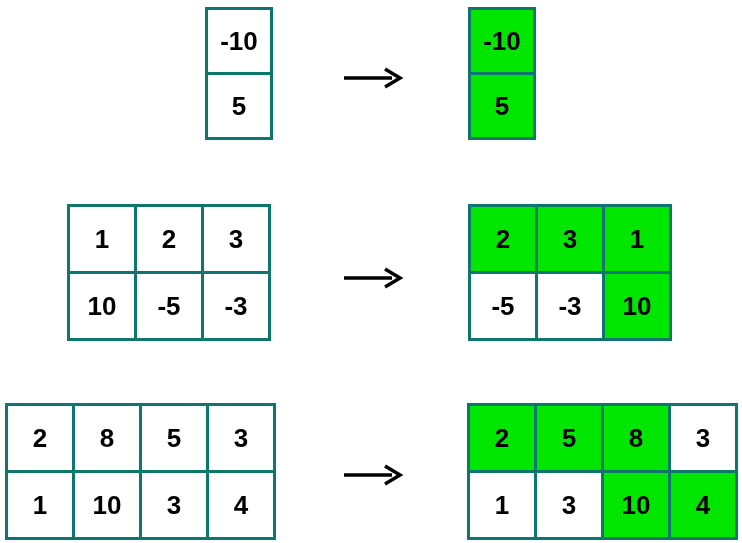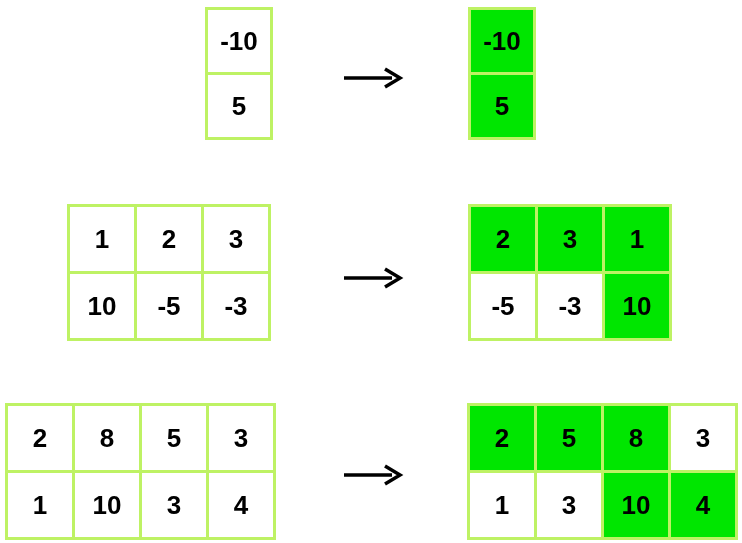--- a/index.html
+++ b/index.html
@@ -7,21 +7,21 @@
     position: relative;
     width: 742px;
     height: 543px;
     background: #ffffff;
     overflow: hidden;
     font-family: "Liberation Sans", sans-serif;
   }
   .grid {
     position: absolute;
     display: grid;
-    background: #bef264;
+    background: #0f766e;
     padding: 3px;
     gap: 3px;
     box-sizing: content-box;
   }
   .cell {
     display: flex;
     align-items: center;
     justify-content: center;
     background: #ffffff;
     color: #000000;

